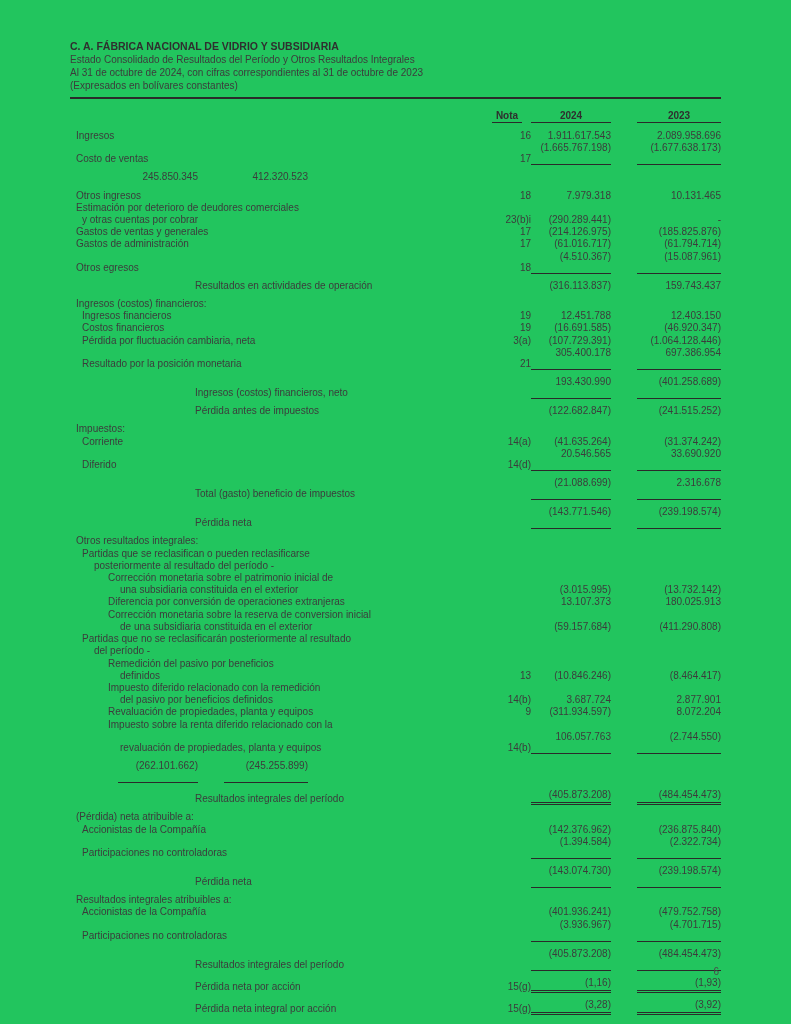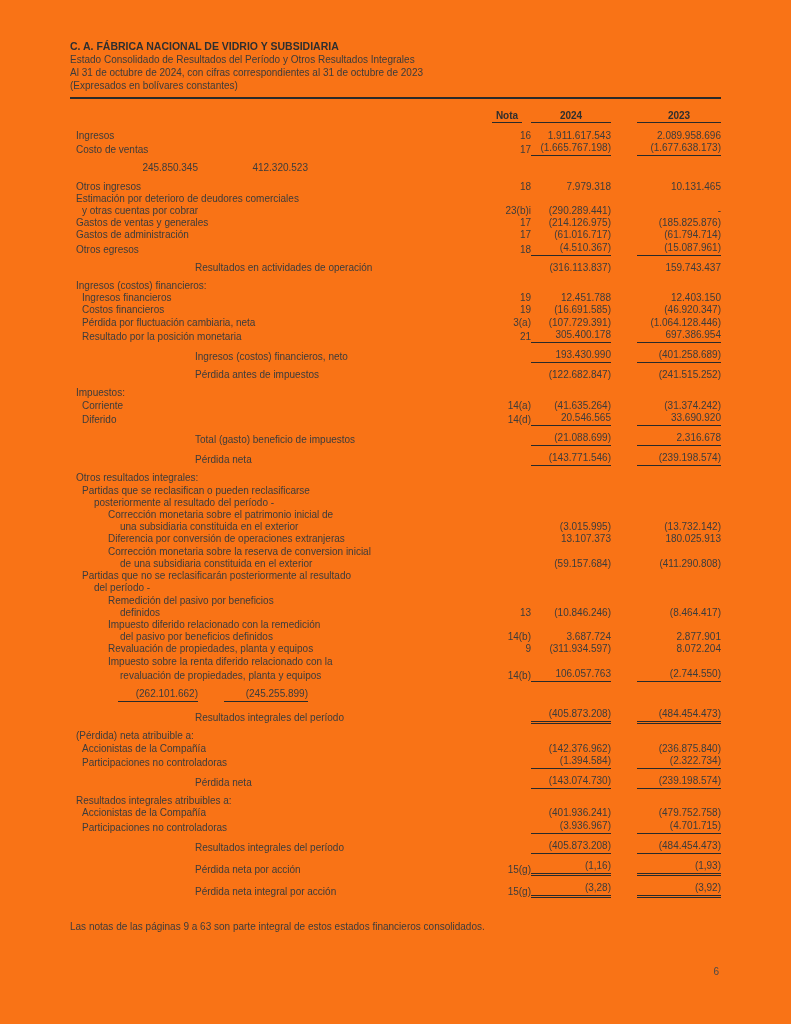--- a/index.html
+++ b/index.html
@@ -1,19 +1,19 @@
 <!DOCTYPE html>
 <html><head>
 <meta charset="utf-8">
 <style>
   html,body{margin:0;padding:0;background:#e8e8e8;}
   .page{
     position:relative;
     width:791px;height:1024px;
-    background:#f97316;
+    background:#22c55e;
     font-family:"Liberation Sans","DejaVu Sans",sans-serif;
     font-size:10px;
     color:#3c3c3c;
     overflow:hidden;
     box-sizing:border-box;
   }
   .content{position:absolute;left:70px;top:40px;width:651px;}
   .company{font-weight:bold;font-size:10.5px;line-height:13px;color:#2f2f2f;}
   .hline{line-height:13px;}
   .top-rule{border-top:2px solid #2a2a2a;margin-top:5px;}
@@ -29,21 +29,21 @@
   .cell.label{flex:1 1 auto;overflow:hidden;padding-right:4px;}
   .cell.nota{width:48px;flex:none;text-align:right;}
   .cell.val{width:80px;flex:none;text-align:right;}
   .cell.val.v23{width:84px;margin-left:26px;}
   .ind-0{padding-left:6px;}
   .ind-1{padding-left:12px;}
   .ind-2{padding-left:24px;}
   .ind-3{padding-left:38px;}
   .ind-4{padding-left:50px;}
   .ind-6{padding-left:125px;}
-  .rule-single{border-bottom:1.5px solid #2a2a2a;padding-bottom:1px;}
+  .rule-single{border-bottom:1.5px solid #2a2a2a;padding-bottom:10px;}
   .rule-double{border-bottom:3px double #2a2a2a;padding-bottom:1px;}
   .footnote{margin-top:22px;line-height:13px;}
   .pagenum{position:absolute;right:72px;top:966px;color:#4a4a4a;}
 </style>
 </head>
 <body>
 
 <div class="page">
   <div class="content">
 

